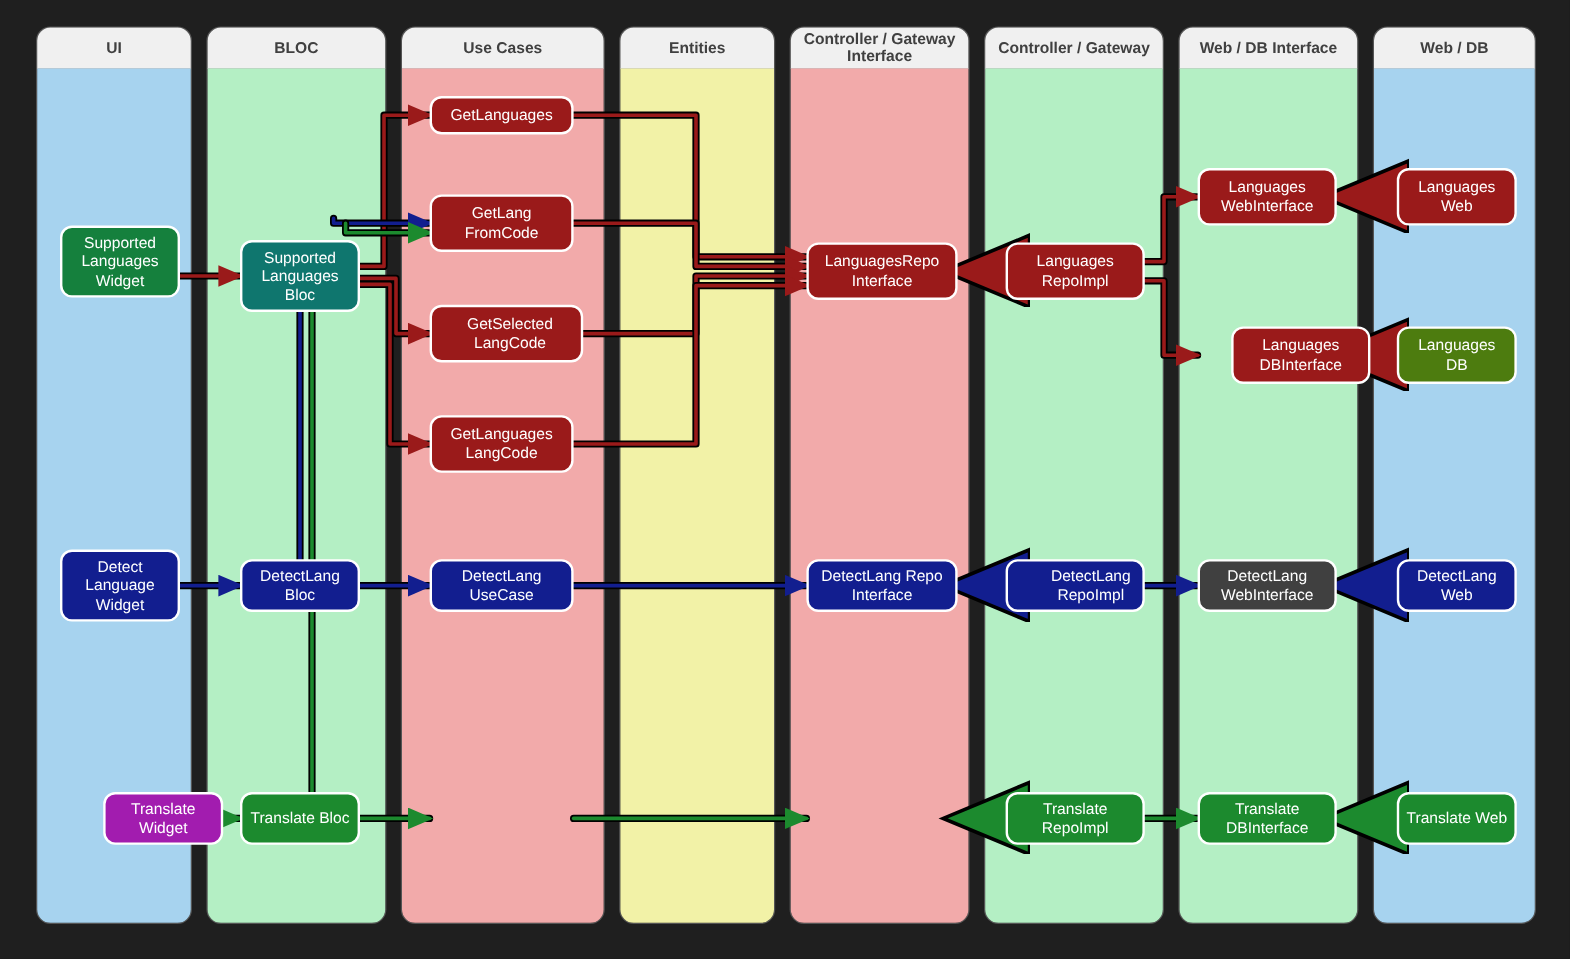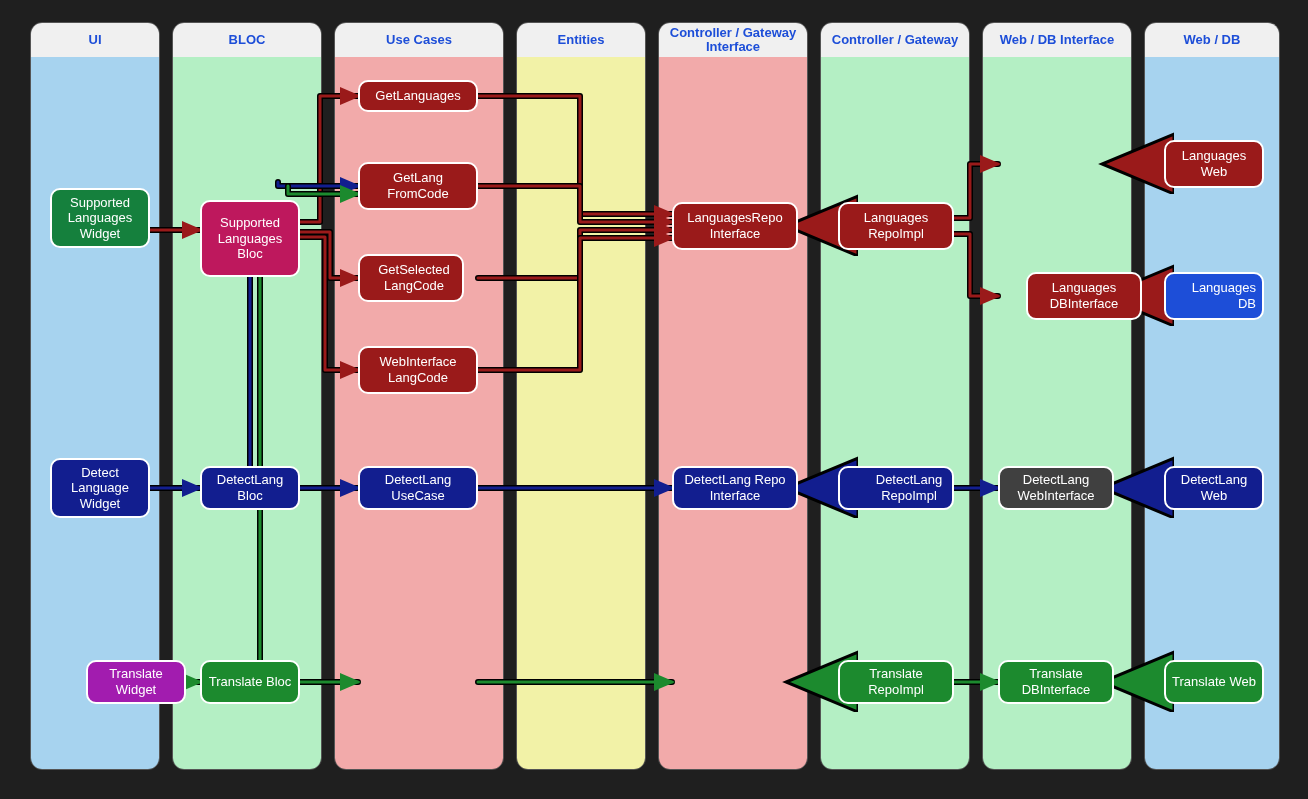--- a/index.html
+++ b/index.html
@@ -1,18 +1,18 @@
 <!DOCTYPE html>
 <html><head>
 <meta charset="utf-8">
 <style>
 html,body{margin:0;padding:0;background:#1f1f1f;font-family:Arial,Helvetica,sans-serif}
 .canvas{position:relative;width:1308px;height:799px;margin:0 auto;}
 .col{position:absolute;top:22px;height:748px;border:1px solid #555;border-radius:12px;box-sizing:border-box}
-.col-header{position:absolute;top:0;left:0;right:0;height:34px;background:#f0f0f0;border-bottom:1px solid #555;border-radius:11px 11px 0 0;display:flex;align-items:center;justify-content:center;text-align:center;font-size:13px;font-weight:bold;color:#1d4ed8;padding:0 4px;line-height:1.1}
+.col-header{position:absolute;top:0;left:0;right:0;height:34px;background:#f0f0f0;border-bottom:1px solid #555;border-radius:11px 11px 0 0;display:flex;align-items:center;justify-content:center;text-align:center;font-size:13px;font-weight:bold;color:#404040;padding:0 4px;line-height:1.1}
 .col-body{position:absolute;top:34px;bottom:0;left:0;right:0;border-radius:0 0 11px 11px}
 .node{position:absolute;border:2px solid #fff;border-radius:10px;color:#fff;font-size:13px;font-weight:500;display:flex;align-items:center;justify-content:center;text-align:center;padding:4px 6px;box-sizing:border-box;line-height:1.2}
 svg.arrows{position:absolute;top:0;left:0;width:1308px;height:799px;pointer-events:none}
 </style>
 </head>
 <body>
 
 <div class="canvas" id="canvas">
   <div class="col" style="left: 30px; width: 130px;">
       <div class="col-header">UI</div>
@@ -120,30 +120,31 @@
       <path d="M954 682 L998 682" fill="none" stroke="#000" stroke-width="6" stroke-linecap="round" stroke-linejoin="round"></path>
       <path d="M954 682 L998 682" fill="none" stroke="#1c8a2e" stroke-width="3" stroke-linecap="round" stroke-linejoin="round" marker-end="url(#ah-g)"></path>
       <path d="M1164 682 L1114 682" fill="none" stroke="#000" stroke-width="9" stroke-linecap="round" stroke-linejoin="round"></path>
       <path d="M1164 682 L1114 682" fill="none" stroke="#1c8a2e" stroke-width="6" stroke-linecap="round" stroke-linejoin="round" marker-end="url(#bh-g)"></path>
       <path d="M260 660 L260 260" fill="none" stroke="#000" stroke-width="6" stroke-linecap="round" stroke-linejoin="round"></path>
       <path d="M260 660 L260 260" fill="none" stroke="#1c8a2e" stroke-width="3" stroke-linecap="round" stroke-linejoin="round"></path>
       <path d="M288 186 L288 194 L358 194" fill="none" stroke="#000" stroke-width="6" stroke-linecap="round" stroke-linejoin="round"></path>
       <path d="M288 186 L288 194 L358 194" fill="none" stroke="#1c8a2e" stroke-width="3" stroke-linecap="round" stroke-linejoin="round" marker-end="url(#ah-g)"></path>
     </svg>
 <div class="node" style="left: 50px; top: 188px; width: 100px; height: 60px; background: #15803d;">Supported Languages Widget</div>
-    <div class="node" style="left: 200px; top: 200px; width: 100px; height: 77px; background: #be185d;">Supported Languages Bloc</div>
+    <div class="node" style="left: 200px; top: 200px; width: 100px; height: 60px; background: #0f766e;">Supported Languages Bloc</div>
     <div class="node" style="left: 358px; top: 80px; width: 120px; height: 32px; background: rgb(154, 26, 26);">GetLanguages</div>
     <div class="node" style="left: 358px; top: 162px; width: 120px; height: 48px; background: rgb(154, 26, 26);">GetLang FromCode</div>
-    <div class="node" style="left: 358px; top: 254px; width: 106px; height: 48px; background: rgb(154, 26, 26); padding-left: 12px;">GetSelected LangCode</div>
-    <div class="node" style="left: 358px; top: 346px; width: 120px; height: 48px; background: rgb(154, 26, 26);">WebInterface LangCode</div>
+    <div class="node" style="left: 358px; top: 254px; width: 128px; height: 48px; background: rgb(154, 26, 26); padding-left: 12px;">GetSelected LangCode</div>
+    <div class="node" style="left: 358px; top: 346px; width: 120px; height: 48px; background: rgb(154, 26, 26);">GetLanguages LangCode</div>
     <div class="node" style="left: 672px; top: 202px; width: 126px; height: 48px; background: rgb(154, 26, 26);">LanguagesRepo Interface</div>
     <div class="node" style="left: 838px; top: 202px; width: 116px; height: 48px; background: rgb(154, 26, 26);">Languages RepoImpl</div>
+    <div class="node" style="left: 998px; top: 140px; width: 116px; height: 48px; background: rgb(154, 26, 26);">Languages WebInterface</div>
     <div class="node" style="left: 998px; top: 272px; width: 116px; height: 48px; background: rgb(154, 26, 26); margin-left: 28px;">Languages DBInterface</div>
     <div class="node" style="left: 1164px; top: 140px; width: 100px; height: 48px; background: rgb(154, 26, 26);">Languages Web</div>
-    <div class="node" style="left: 1164px; top: 272px; width: 100px; height: 48px; background: #1d4ed8; text-align: right;">Languages DB</div>
+    <div class="node" style="left: 1164px; top: 272px; width: 100px; height: 48px; background: #4d7c0f;">Languages DB</div>
     <div class="node" style="left: 50px; top: 458px; width: 100px; height: 60px; background: rgb(18, 30, 143);">Detect Language Widget</div>
     <div class="node" style="left: 200px; top: 466px; width: 100px; height: 44px; background: rgb(18, 30, 143);">DetectLang Bloc</div>
     <div class="node" style="left: 358px; top: 466px; width: 120px; height: 44px; background: rgb(18, 30, 143);">DetectLang UseCase</div>
     <div class="node" style="left: 672px; top: 466px; width: 126px; height: 44px; background: rgb(18, 30, 143);">DetectLang Repo Interface</div>
     <div class="node" style="left: 838px; top: 466px; width: 116px; height: 44px; background: rgb(18, 30, 143); padding-left: 32px;">DetectLang RepoImpl</div>
     <div class="node" style="left: 998px; top: 466px; width: 116px; height: 44px; background: #404040;">DetectLang WebInterface</div>
     <div class="node" style="left: 1164px; top: 466px; width: 100px; height: 44px; background: rgb(18, 30, 143);">DetectLang Web</div>
     <div class="node" style="left: 50px; top: 660px; width: 100px; height: 44px; background: #a21caf; margin-left: 36px;">Translate Widget</div>
     <div class="node" style="left: 200px; top: 660px; width: 100px; height: 44px; background: rgb(28, 138, 46);">Translate Bloc</div>
     <div class="node" style="left: 838px; top: 660px; width: 116px; height: 44px; background: rgb(28, 138, 46);">Translate RepoImpl</div>

